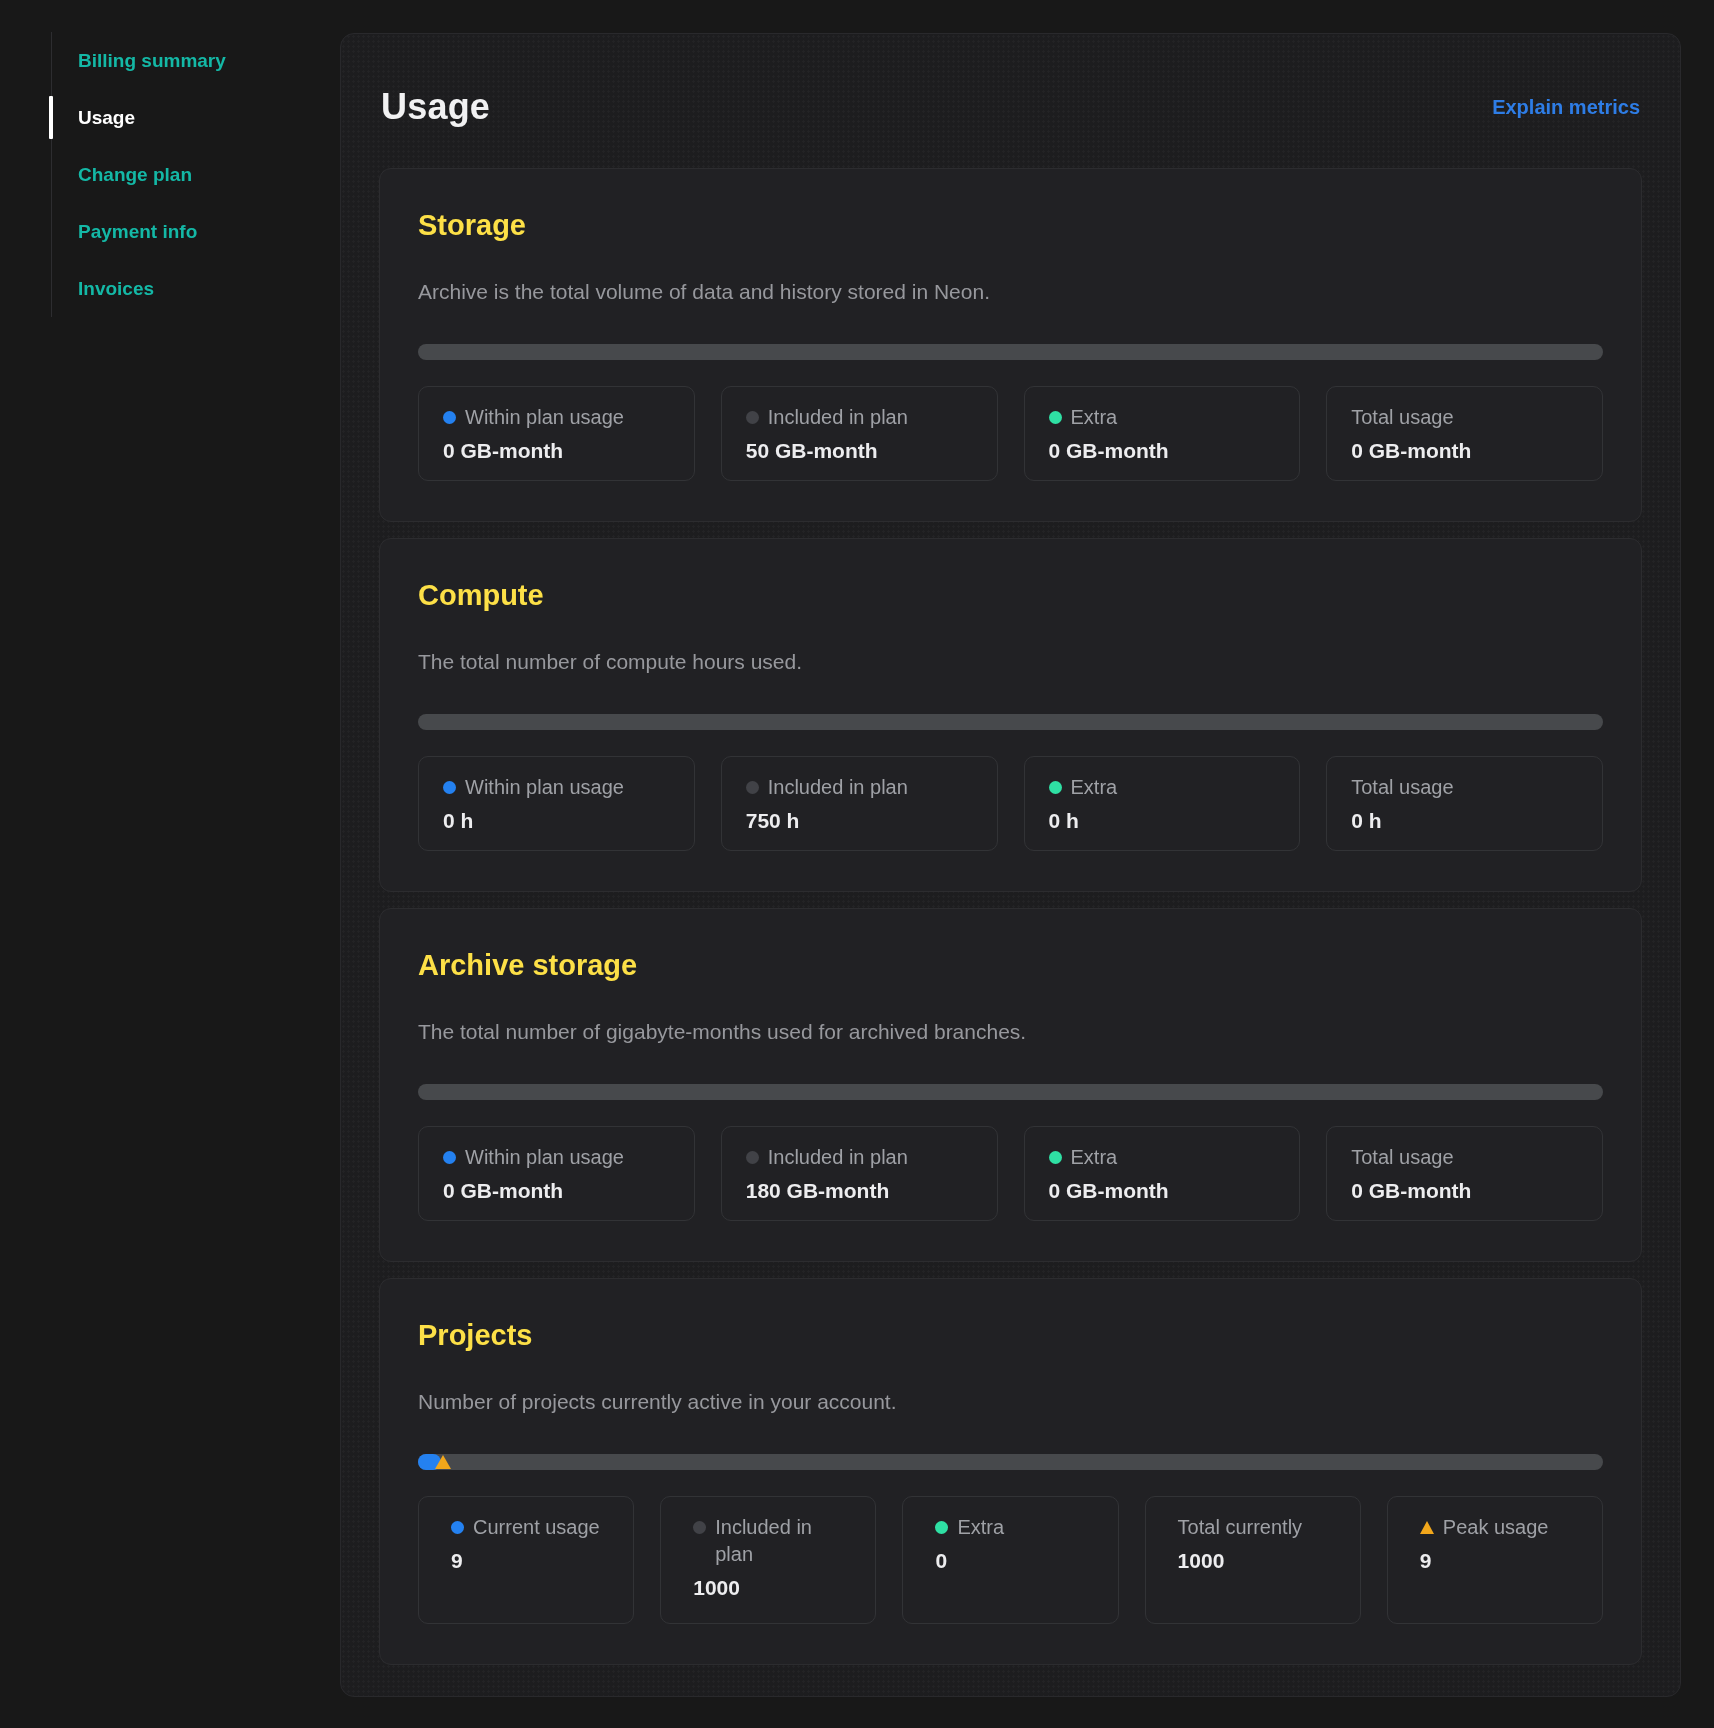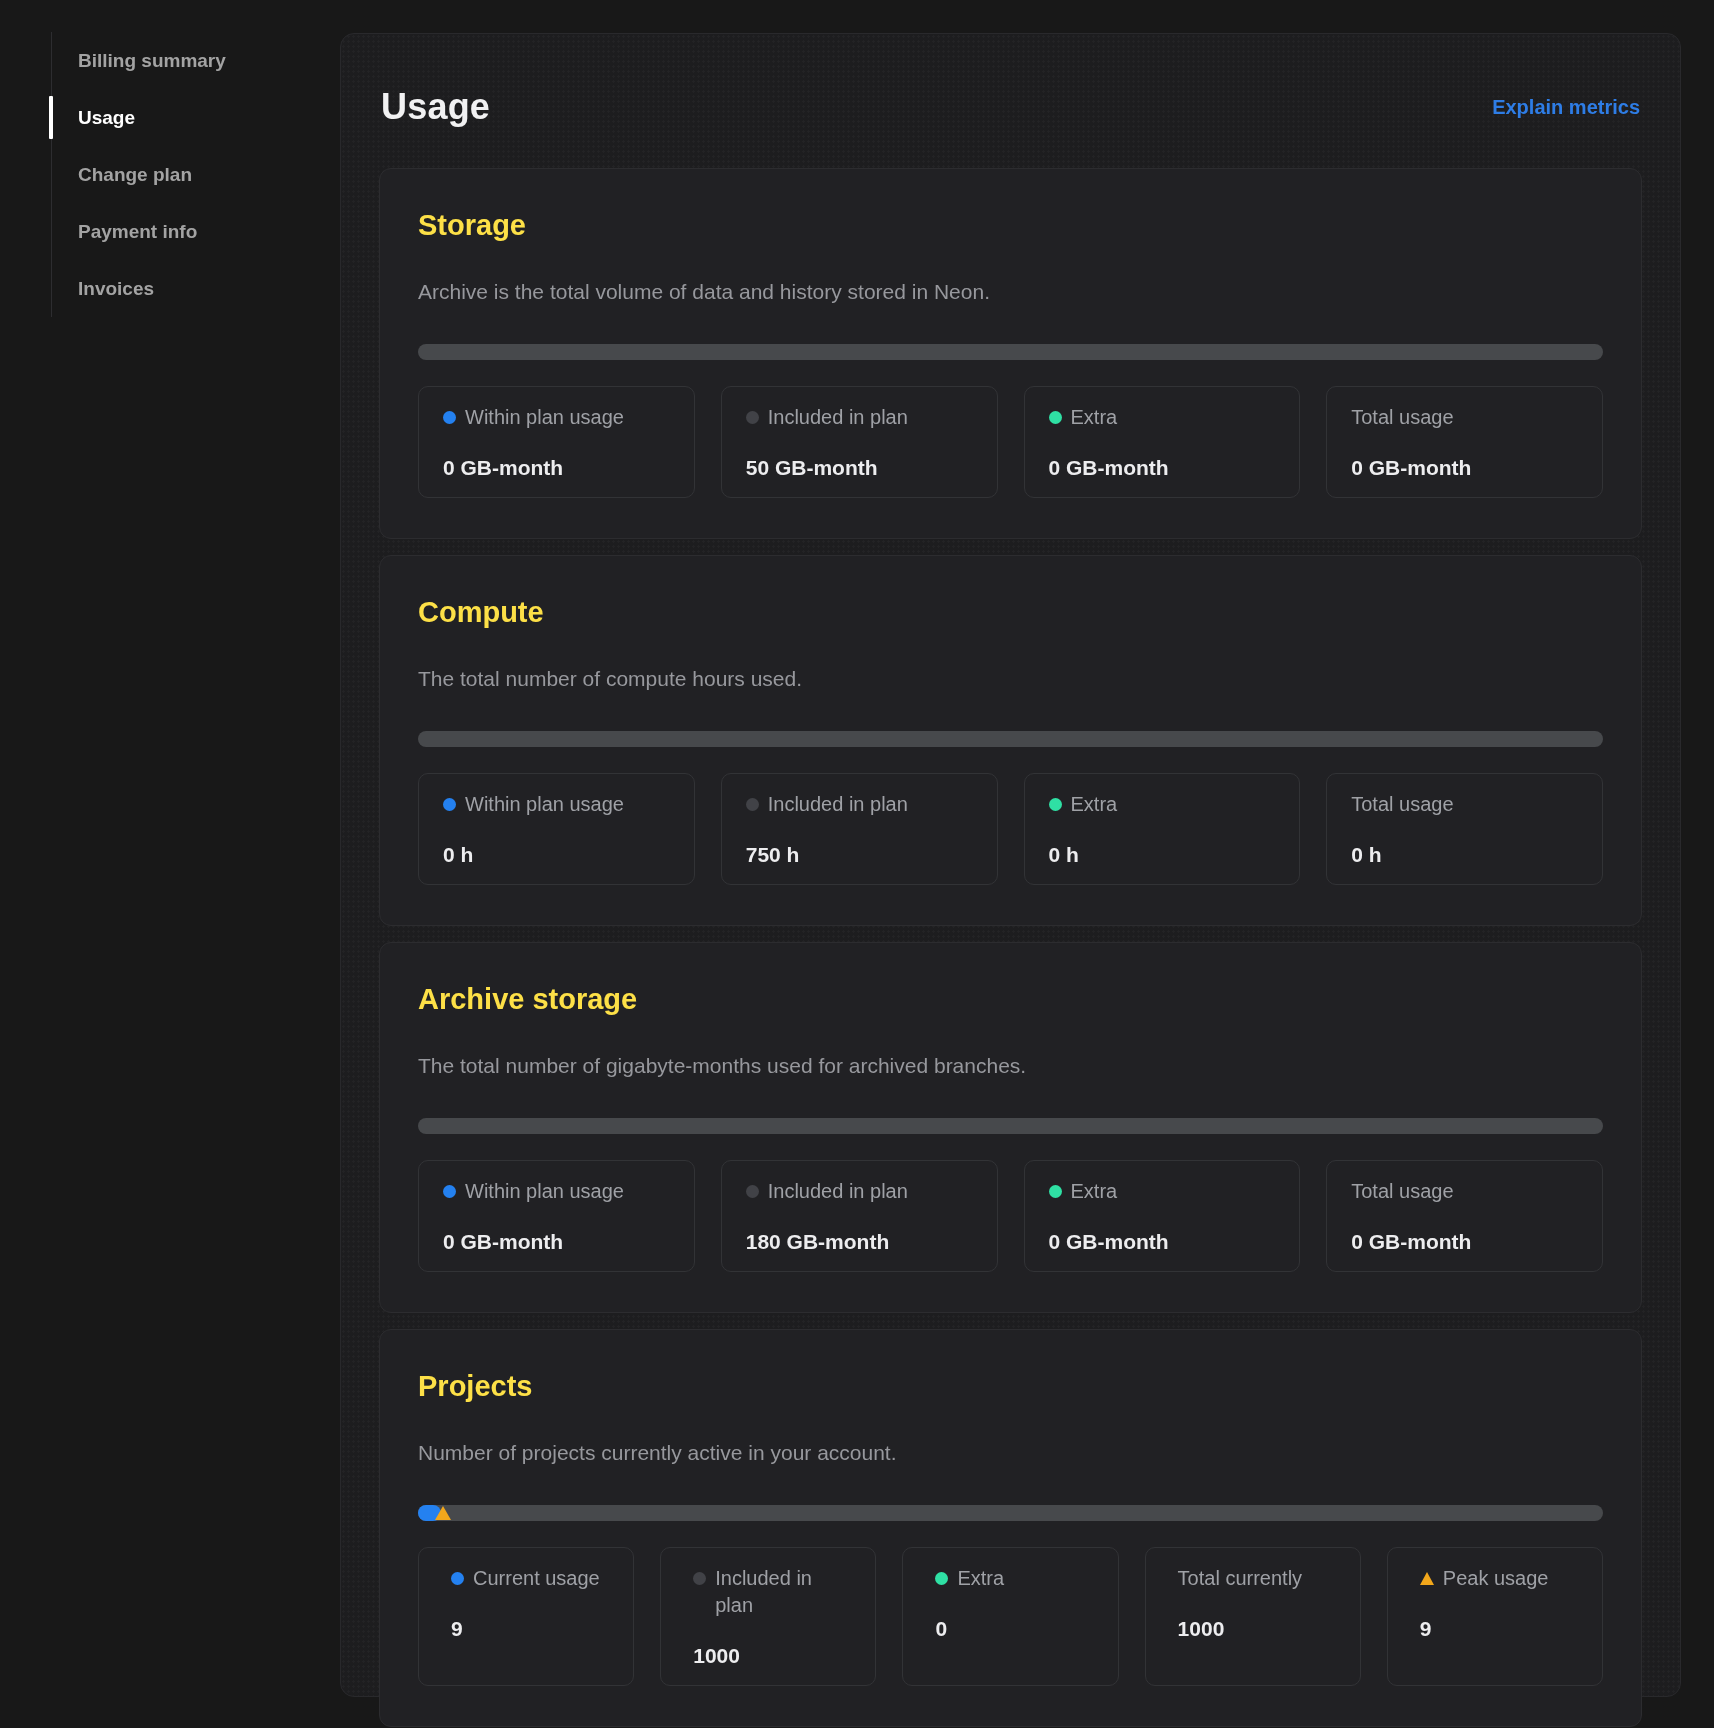--- a/index.html
+++ b/index.html
@@ -15,21 +15,21 @@
   
   .sidebar-nav {
     position:absolute; left:51px; top:32px; width:262px;
     border-left:1px solid #2d2d30;
   }
   .nav-item {
     position:relative;
     display:block;
     padding:17px 10px 17px 26px;
     font-size:19px; font-weight:700; line-height:23px;
-    color:#a3a3a3;
+    color:#14b8a6;
     cursor:pointer;
   }
   .nav-item.active { color:#ffffff; }
   .nav-item.active::before {
     content:""; position:absolute; left:-3px; top:7px; bottom:7px;
     width:4px; background:#ffffff; border-radius:1px;
   }
 
   
   .main-panel {
@@ -105,21 +105,21 @@
   .dot.gray  { background:#414247; }
   .dot.green { background:#2fe0a4; }
   .tri {
     flex:0 0 auto;
     width:0; height:0; margin:7px 9px 0 0;
     border-left:7px solid transparent;
     border-right:7px solid transparent;
     border-bottom:13px solid #f2a71b;
   }
   .force-wrap { max-width:128px; }
-  .stat-value { font-size:21px; font-weight:600; color:#ededef; margin-top:25px; }
+  .stat-value { font-size:21px; font-weight:600; color:#ededef; margin-top:8px; }
 </style>
 </head>
 <body>
 
 <nav class="sidebar-nav">
   <div class="nav-item"><span>Billing summary</span></div>
   <div class="nav-item active"><span>Usage</span></div>
   <div class="nav-item"><span>Change plan</span></div>
   <div class="nav-item"><span>Payment info</span></div>
   <div class="nav-item"><span>Invoices</span></div>

